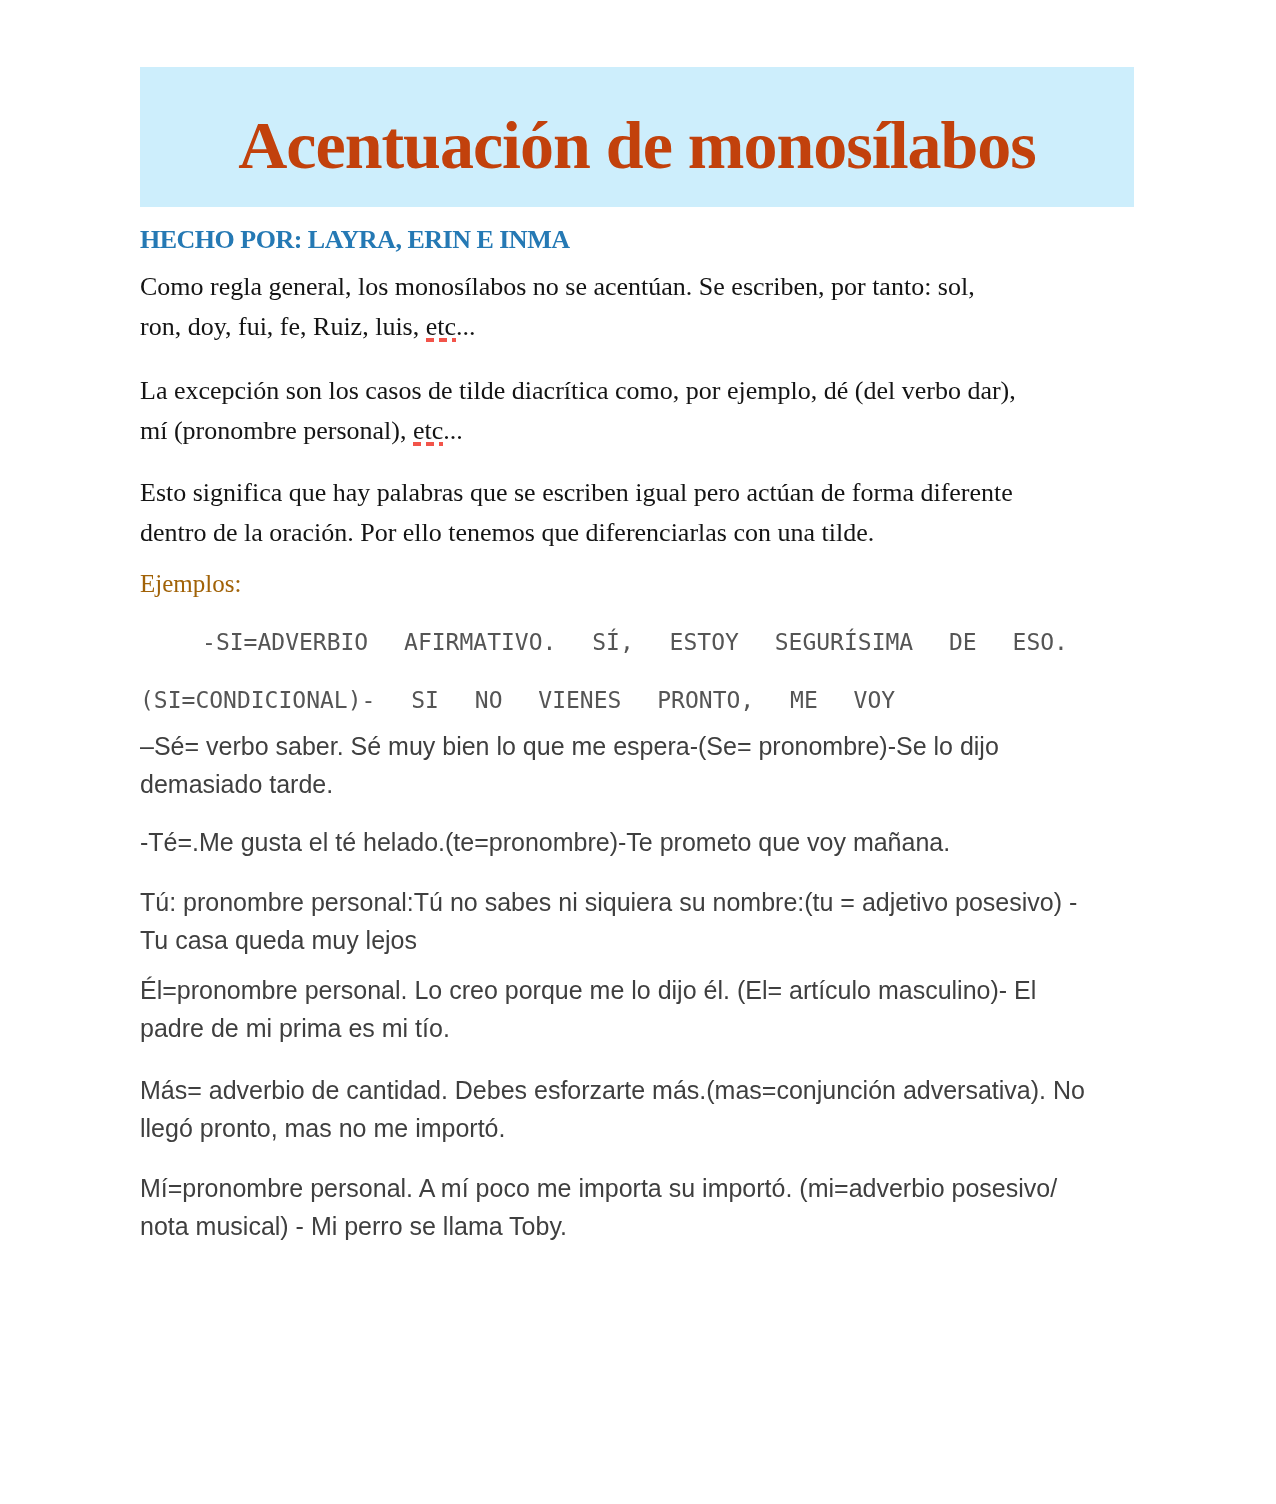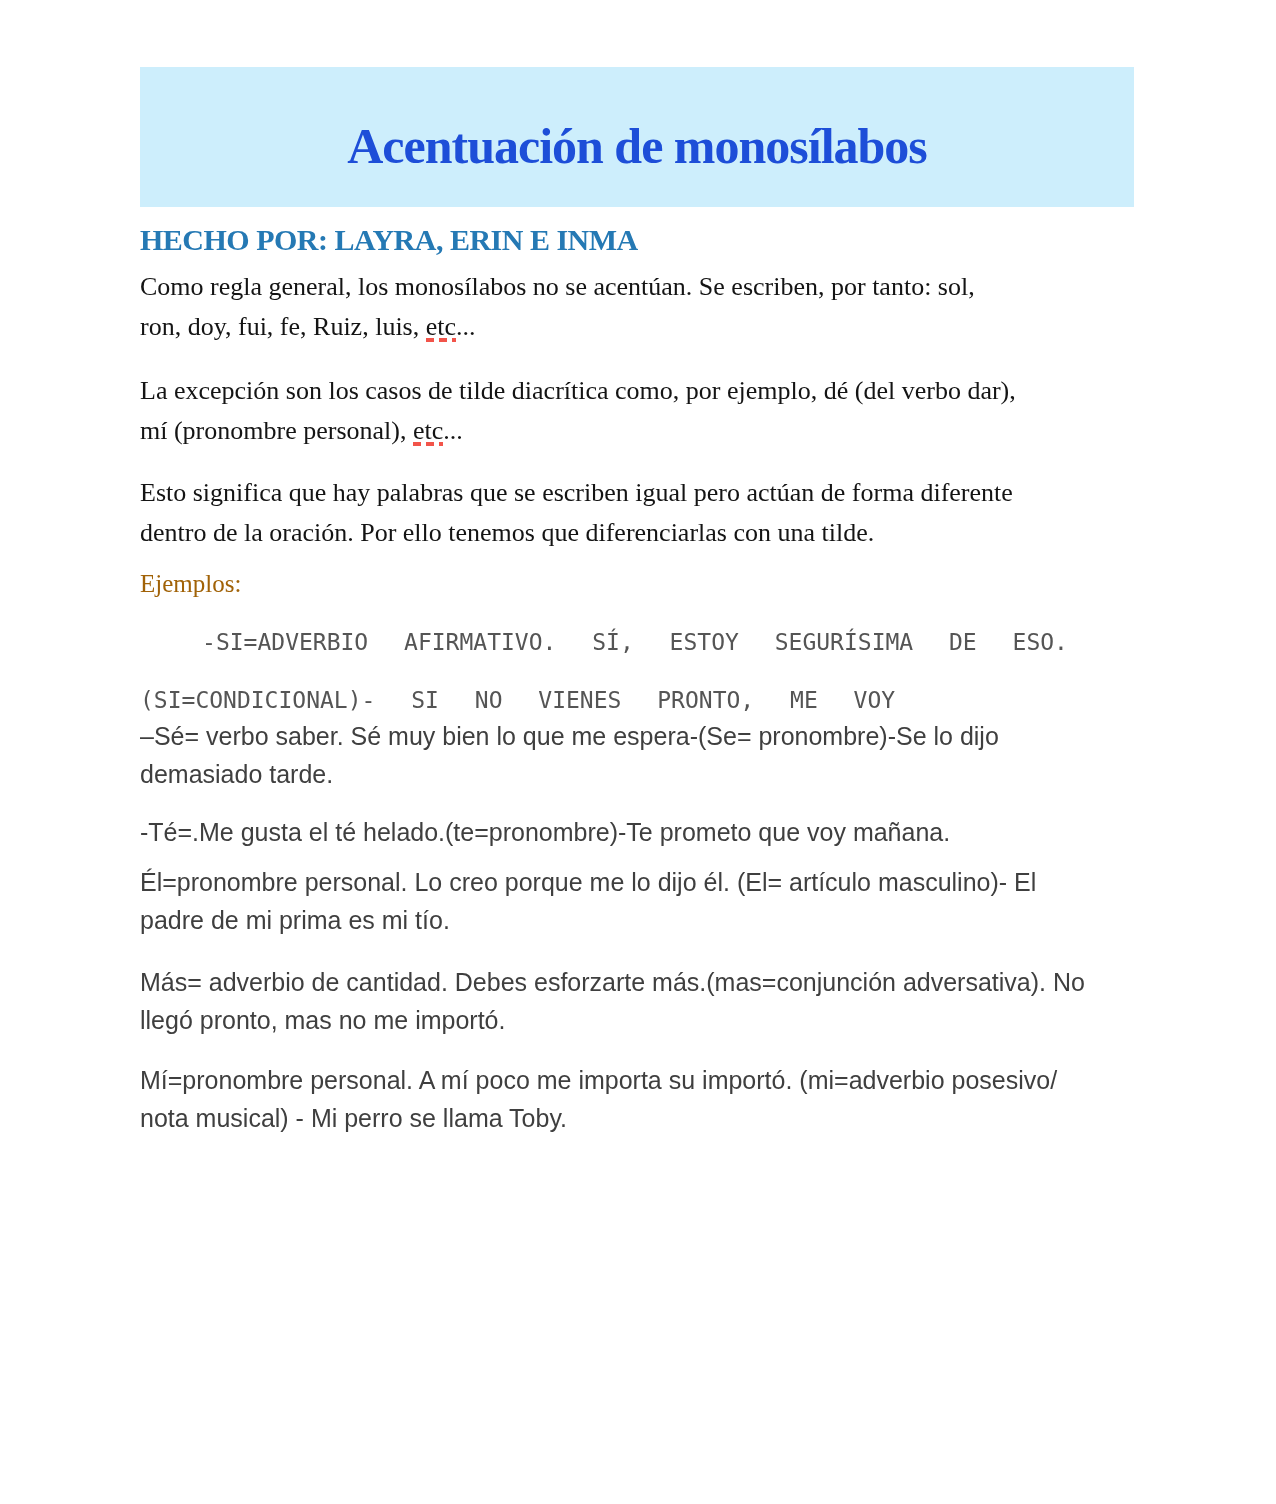--- a/index.html
+++ b/index.html
@@ -14,36 +14,36 @@
     margin: 67px 142px 0 140px;
     height: 140px;
     background: #cdeefc;
     display: flex;
     align-items: center;
     justify-content: center;
   }
   .page-title {
     font-family: "Liberation Serif", serif;
     font-weight: bold;
-    font-size: 50px;
+    font-size: 68px;
     letter-spacing: -1px;
-    color: #1d4ed8;
+    color: #c2410c;
     margin-top: 17px;
   }
 
   .content {
     margin-left: 140px;
     width: 990px;
   }
 
   .byline {
     margin-top: 16px;
     font-family: "Liberation Serif", serif;
     font-weight: bold;
-    font-size: 30px;
+    font-size: 26px;
     line-height: 34px;
     color: #2579b4;
     letter-spacing: -0.5px;
   }
 
   .serif-para {
     font-family: "Liberation Serif", serif;
     font-size: 26px;
     line-height: 40px;
     color: #141414;
@@ -77,21 +77,21 @@
   .mono-line.m1 { margin-top: 24px; text-align: center; }
   .mono-line.m2 { margin-top: 24px; }
 
   .sans-para {
     font-family: "Liberation Sans", sans-serif;
     font-size: 25px;
     line-height: 38px;
     color: #3f3f3f;
     white-space: pre-line;
   }
-  .sans-para.s0 { }
+  .sans-para.s0 { margin-top: 10px; }
   .sans-para.s1 { margin-top: 20px; }
   .sans-para.s2 { margin-top: 22px; }
   .sans-para.s3 { margin-top: 12px; }
   .sans-para.s4 { margin-top: 24px; }
   .sans-para.s5 { margin-top: 22px; }
 </style>
 </head>
 <body>
 
 <div class="banner">
@@ -112,20 +112,22 @@
 dentro de la oración. Por ello tenemos que diferenciarlas con una tilde.</p>
 
   <p class="mono-label">Ejemplos:</p>
 
   <p class="mono-line m1">-SI=ADVERBIO AFIRMATIVO. SÍ, ESTOY SEGURÍSIMA DE ESO.</p>
   <p class="mono-line m2">(SI=CONDICIONAL)- SI NO VIENES PRONTO, ME VOY</p>
 
   <p class="sans-para s0">–Sé= verbo saber. Sé muy bien lo que me espera-(Se= pronombre)-Se lo dijo
 demasiado tarde.</p>
   <p class="sans-para s1">-Té=.Me gusta el té helado.(te=pronombre)-Te prometo que voy mañana.</p>
+  <p class="sans-para s2">Tú: pronombre personal:Tú no sabes ni siquiera su nombre:(tu = adjetivo posesivo) -
+Tu casa queda muy lejos</p>
   <p class="sans-para s3">Él=pronombre personal. Lo creo porque me lo dijo él. (El= artículo masculino)- El
 padre de mi prima es mi tío.</p>
   <p class="sans-para s4">Más= adverbio de cantidad. Debes esforzarte más.(mas=conjunción adversativa). No
 llegó pronto, mas no me importó.</p>
   <p class="sans-para s5">Mí=pronombre personal. A mí poco me importa su importó. (mi=adverbio posesivo/
 nota musical) - Mi perro se llama Toby.</p>
 
 </div>
 
 </body></html>

